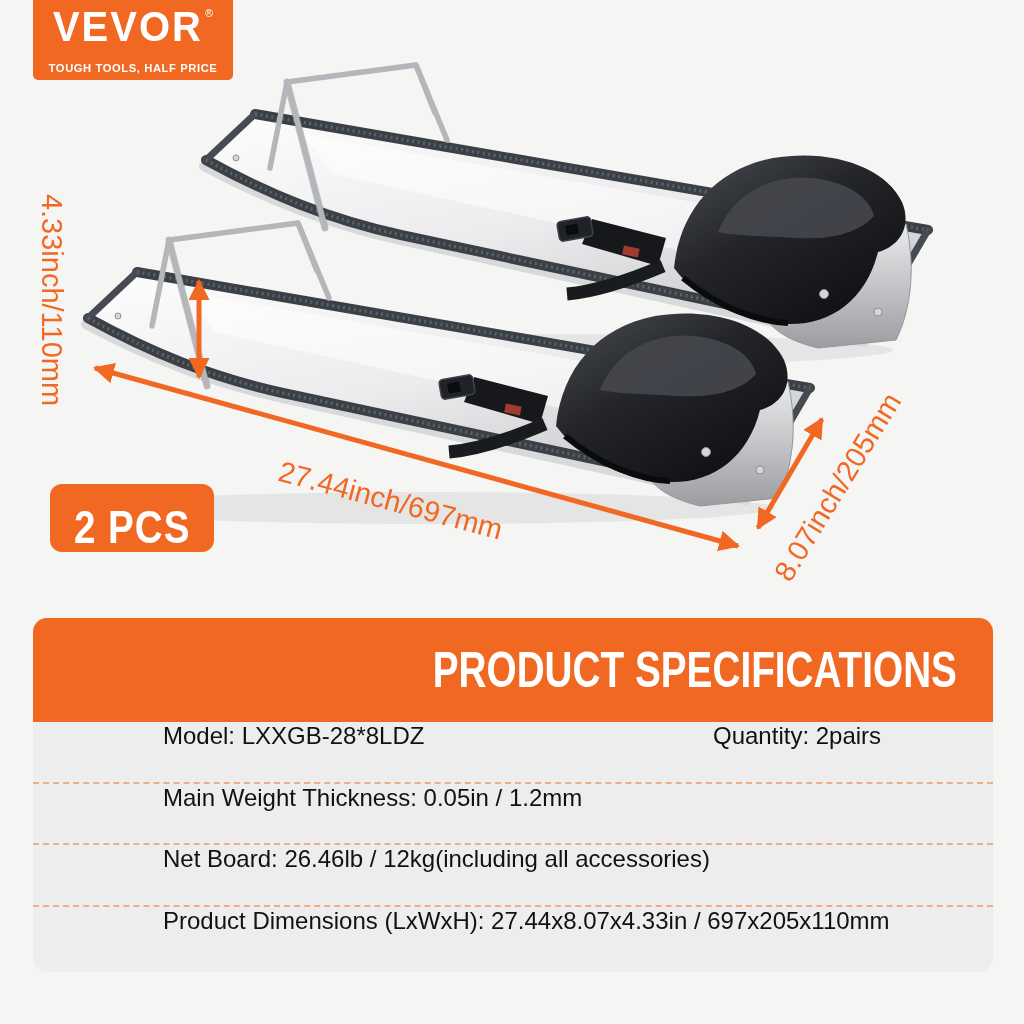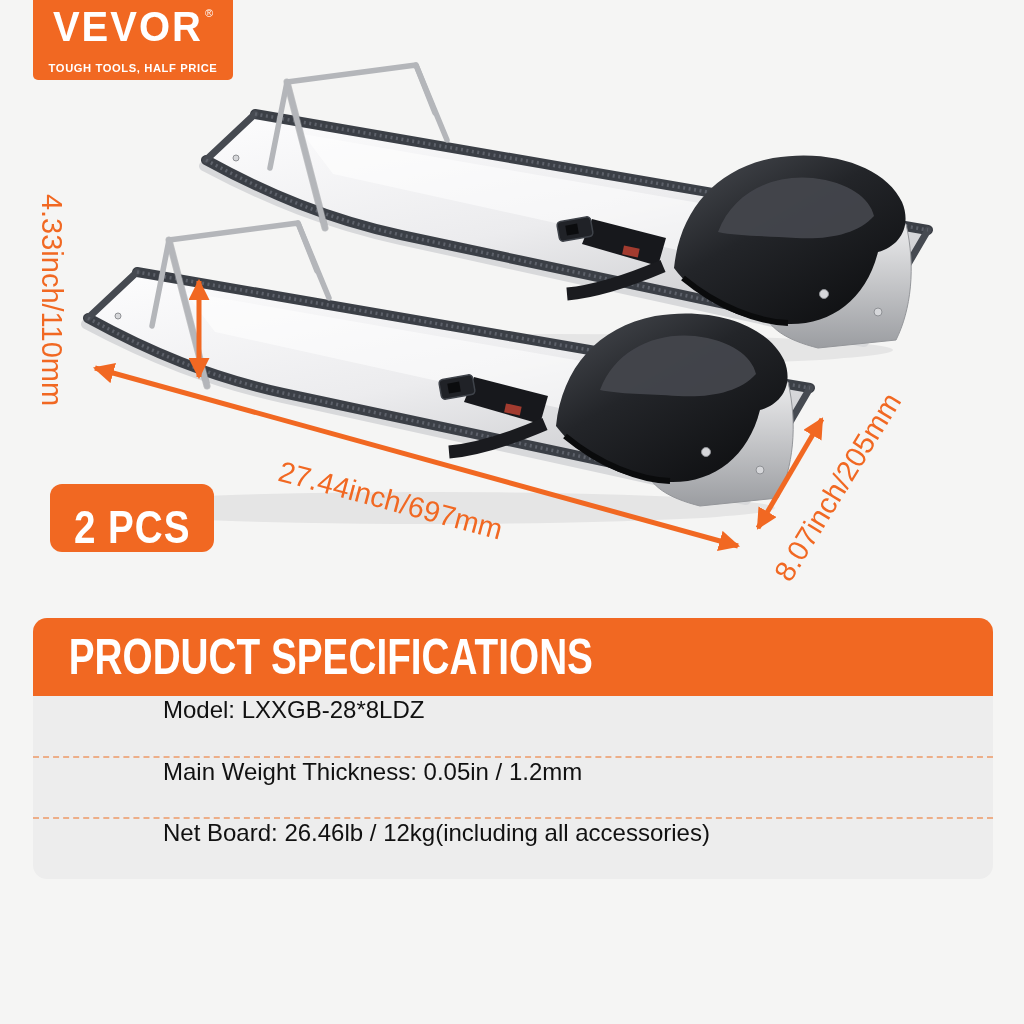--- a/index.html
+++ b/index.html
@@ -73,22 +73,22 @@
     display:flex;align-items:flex-end;justify-content:center;z-index:5;
   }
   .badge span{
     color:#fff;font-size:42px;font-weight:700;letter-spacing:1px;
     transform:scale(.92,1.08);display:inline-block;white-space:nowrap;
   }
 
   
   .specs{position:absolute;left:33px;top:618px;width:960px;z-index:4;}
   .specs-header{
-    height:78px;background:var(--accent);border-radius:14px 14px 0 0;
-    display:flex;align-items:center;justify-content:flex-start;
+    height:104px;background:var(--accent);border-radius:14px 14px 0 0;
+    display:flex;align-items:center;justify-content:flex-end;
   }
   .specs-title{
     color:#fff;font-size:44px;font-weight:700;letter-spacing:0;
     transform:scale(.88,1.12);display:inline-block;white-space:nowrap;
   }
   .specs-table{
     background:var(--table-bg);border-radius:0 0 14px 14px;overflow:hidden;
   }
   .spec-row{
     display:flex;padding-left:130px;
@@ -183,23 +183,27 @@
     <span>2 PCS</span>
   </div>
 
   <section class="specs">
     <header class="specs-header">
       <span class="specs-title">PRODUCT SPECIFICATIONS</span>
     </header>
     <div class="specs-table">
       <div class="spec-row row-1">
         <span class="cell c1">Model: LXXGB-28*8LDZ</span>
+        <span class="cell">Quantity: 2pairs</span>
       </div>
       <div class="spec-row row-2">
         <span class="cell">Main Weight Thickness: 0.05in / 1.2mm</span>
       </div>
       <div class="spec-row row-3">
         <span class="cell">Net Board: 26.46lb / 12kg(including all accessories)</span>
       </div>
+      <div class="spec-row row-4">
+        <span class="cell">Product Dimensions (LxWxH): 27.44x8.07x4.33in / 697x205x110mm</span>
+      </div>
     </div>
   </section>
 
 </div>
 
 </body></html>

